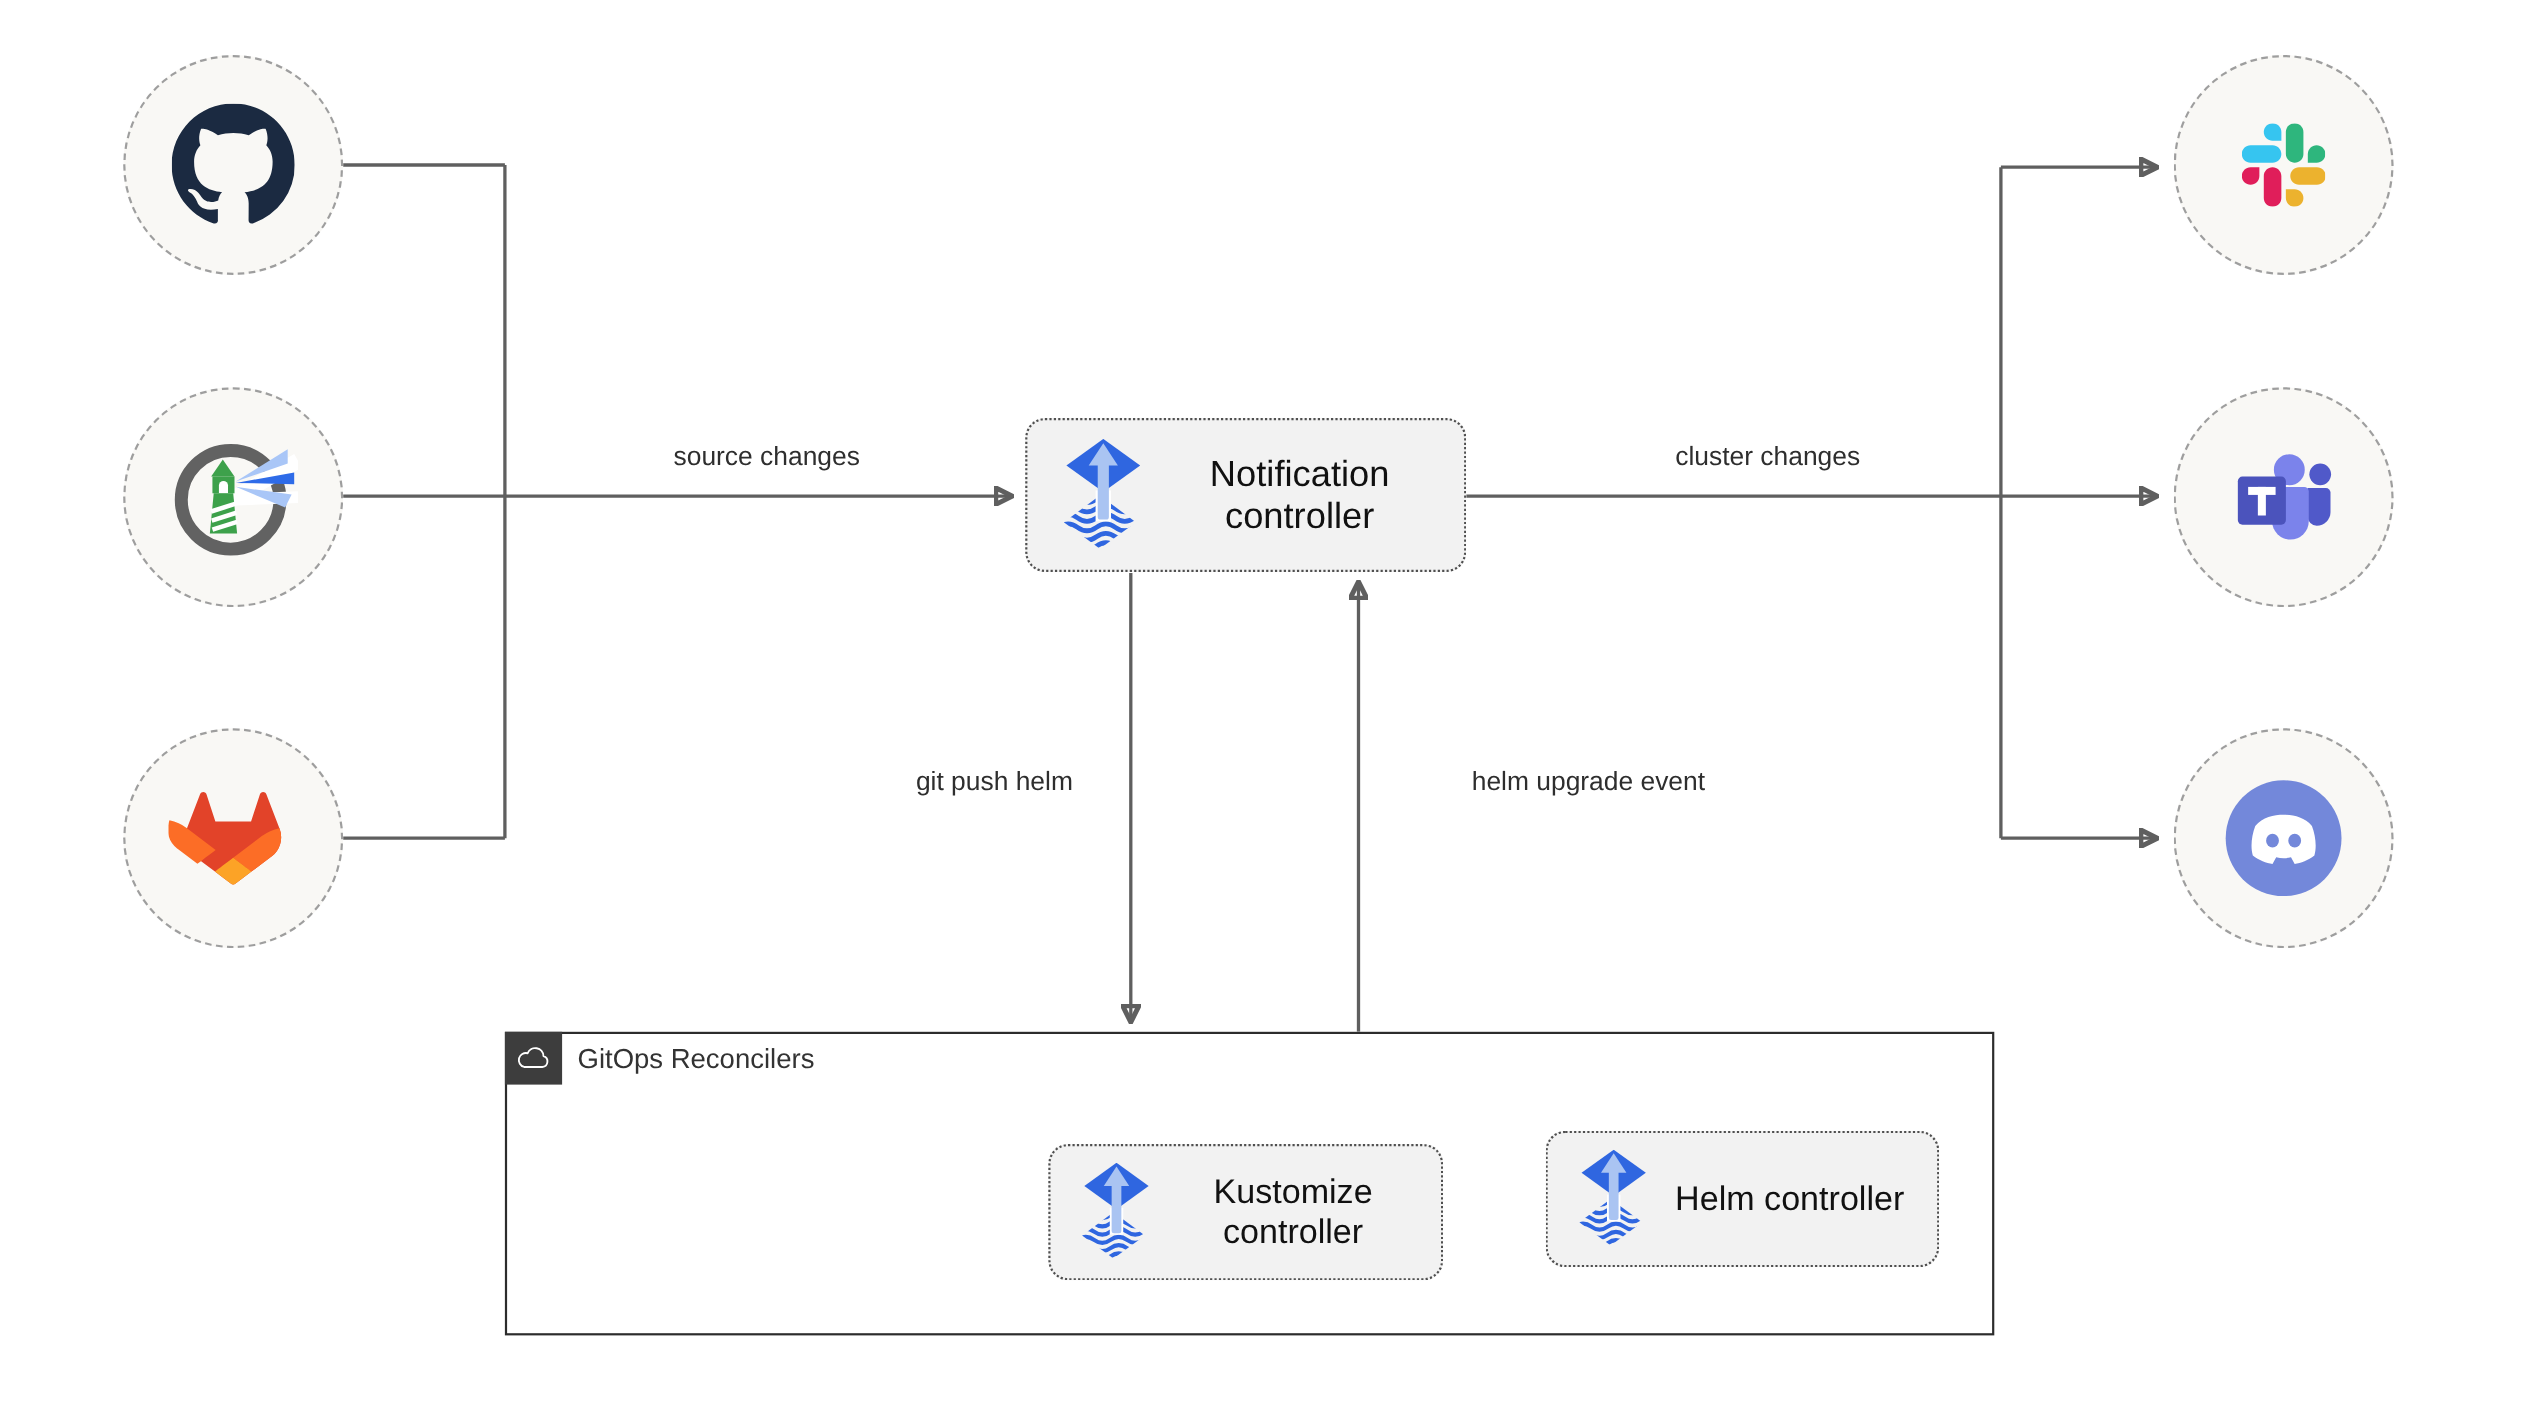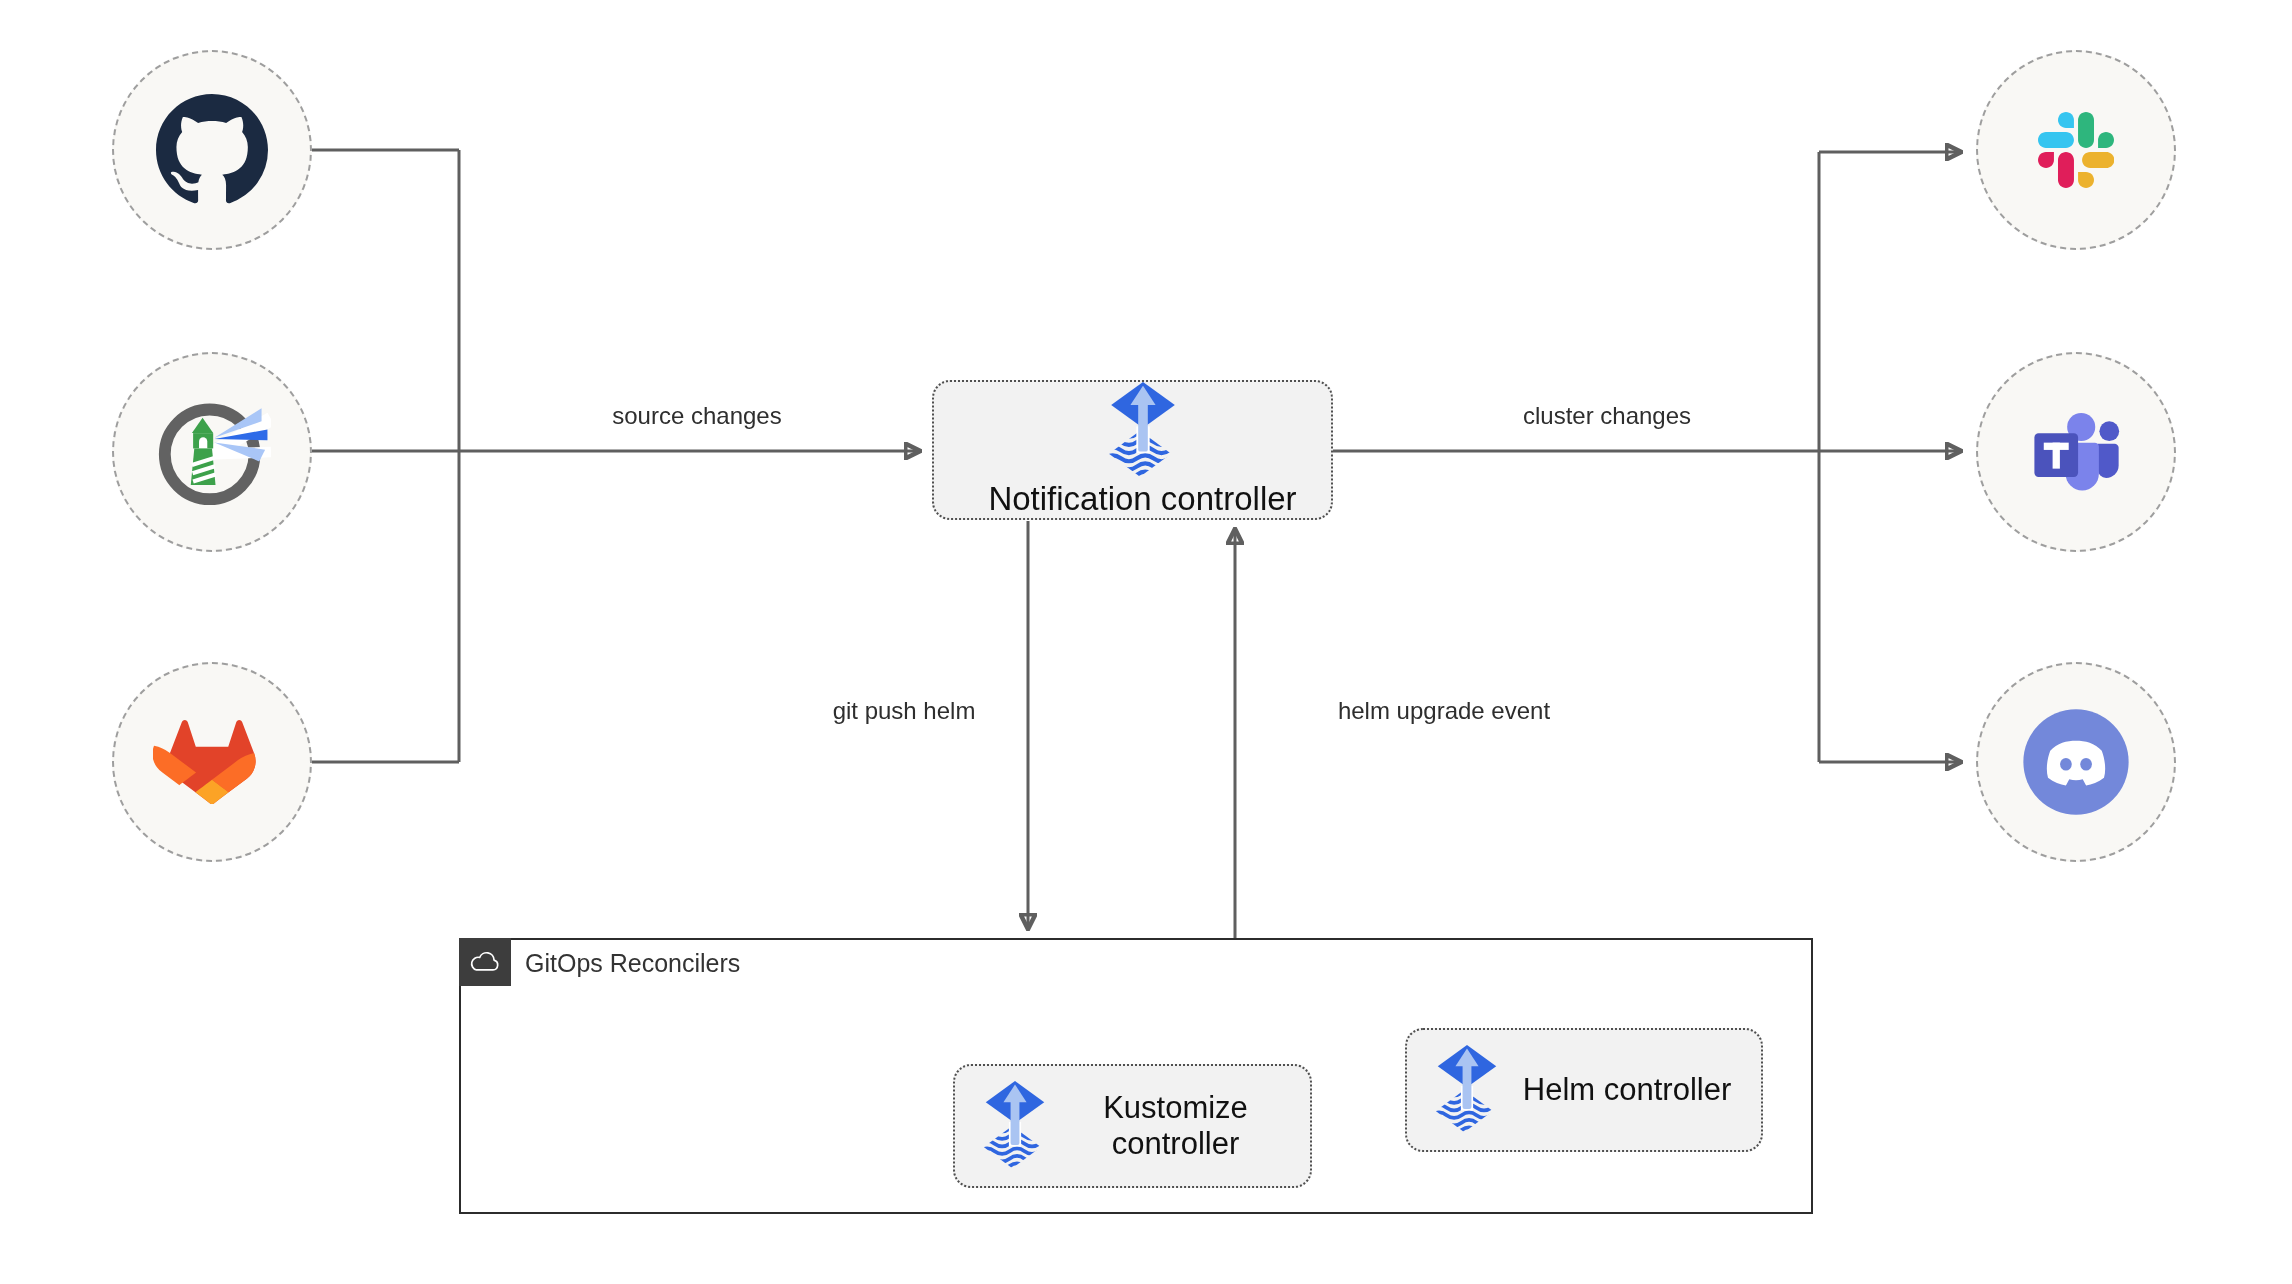--- a/index.html
+++ b/index.html
@@ -20,23 +20,23 @@
   }
   .cn-l{left:112px;}
   .cn-r{left:1976px;}
   .row1{top:50px;} .row2{top:352px;} .row3{top:662px;}
 
   
   .ctrl-box{
     position:absolute;background:#f2f2f2;border:2.5px dotted #4f4f4f;border-radius:18px;
     box-sizing:border-box;display:flex;align-items:center;
   }
-  #notification-box{left:932px;top:380px;width:401px;height:140px;padding:0 10px 0 30px;flex-direction:column;}
+  #notification-box{left:932px;top:380px;width:401px;height:140px;padding:0 10px 0 30px;}
   #source-box{left:507px;top:1028px;width:360px;height:124px;padding:0 8px 0 26px;}
-  #kustomize-box{left:953px;top:1064px;width:359px;height:124px;padding:0 8px 0 26px;}
+  #kustomize-box{left:953px;top:1040px;width:359px;height:124px;padding:0 8px 0 26px;}
   #helm-box{left:1405px;top:1028px;width:358px;height:124px;padding:0 8px 0 26px;justify-content:flex-end;}
   .node-label{flex:1;text-align:center;color:#111;line-height:1.16;}
   #notification-box .node-label{font-size:33px;}
   .small-box .node-label{font-size:31px;}
 
   
   .edge-label{
     position:absolute;transform:translate(-50%,-50%);
     font-size:24px;color:#2e2e2e;white-space:nowrap;
   }

